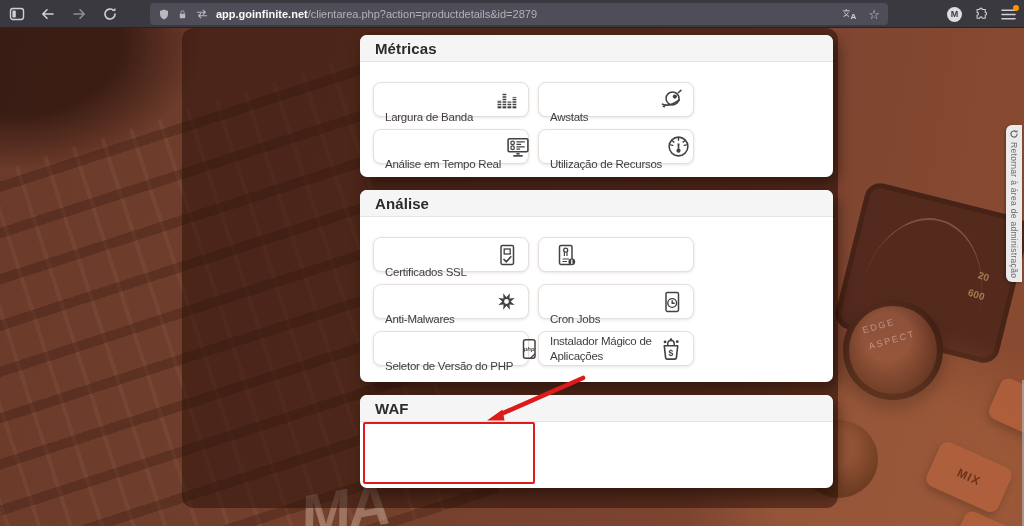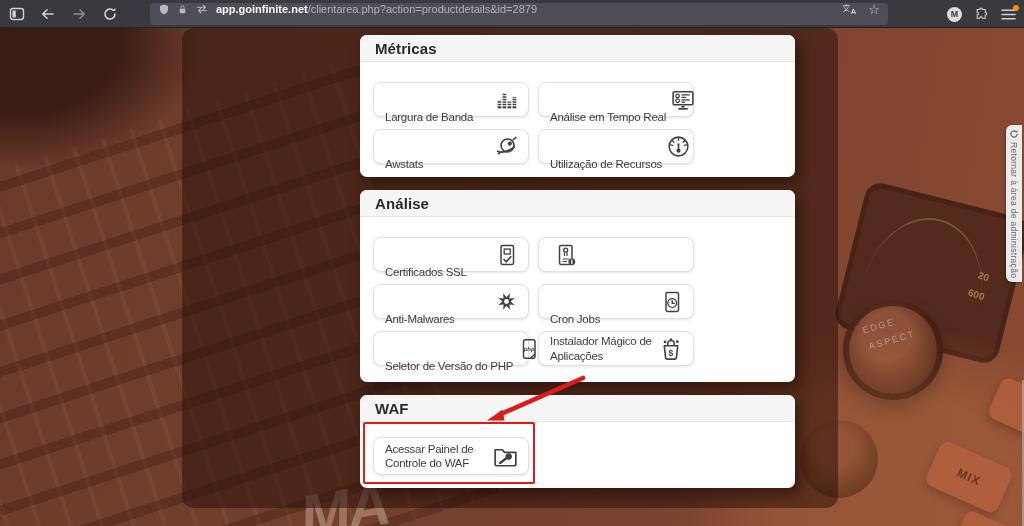--- a/index.html
+++ b/index.html
@@ -2,21 +2,21 @@
 <html><head>
 <meta charset="utf-8">
 <style>
   * { margin:0; padding:0; box-sizing:border-box; }
   html,body { width:1024px; height:526px; overflow:hidden; font-family:"Liberation Sans",sans-serif; }
 
   
   .toolbar { position:relative; height:28px; background:#3a393f; border-bottom:1px solid #26242b; display:flex; align-items:center; z-index:50; }
   .tb-left { position:absolute; left:8px; top:0; height:28px; display:flex; align-items:center; gap:13px; }
   .tb-btn { width:18px; height:18px; display:flex; align-items:center; justify-content:center; cursor:pointer; }
-  .urlbar { position:absolute; left:150px; top:3px; width:738px; height:22px; background:#4f4e58; border-radius:4px; display:flex; align-items:flex-start; padding:0 8px; gap:7px; }
+  .urlbar { position:absolute; left:150px; top:3px; width:738px; height:22px; background:#4f4e58; border-radius:4px; display:flex; align-items:center; padding:0 8px; gap:7px; }
   .url-text { font-size:11px; color:#b3b0ba; white-space:nowrap; overflow:hidden; flex:1; }
   .url-text b { color:#f9f9fa; font-weight:bold; }
   .urlbar-right { display:flex; align-items:center; gap:10px; }
   .star { color:#cfcfd6; font-size:13px; line-height:1; cursor:pointer; }
   .tb-right { position:absolute; right:8px; top:0; height:28px; display:flex; align-items:center; gap:12px; }
   .avatar { width:15px; height:15px; border-radius:50%; background:#dddde3; color:#3a3a40; font-size:9px; font-weight:bold; display:flex; align-items:center; justify-content:center; cursor:pointer; }
   .hamburger { position:relative; cursor:pointer; }
   .hamburger .badge { position:absolute; right:-3px; top:-3px; width:6px; height:6px; border-radius:50%; background:#ff9400; }
 
   
@@ -40,21 +40,21 @@
   .bg-n20 { position:absolute; left:978px; top:243px; font-size:10px; font-weight:bold; color:rgba(235,185,125,.55); transform:rotate(18deg); }
   .bg-n600 { position:absolute; left:968px; top:261px; font-size:10px; font-weight:bold; color:rgba(235,185,125,.55); transform:rotate(18deg); }
 
   
   .backdrop { position:absolute; left:182px; top:0; width:656px; height:480px; background:rgba(43,16,8,.52); border-radius:12px; }
 
   
   .edge-line { position:absolute; right:0; top:352px; width:2px; height:146px; background:rgba(180,180,180,.65); }
 
   
-  .content { position:absolute; left:360px; top:7px; width:435px; }
+  .content { position:absolute; left:360px; top:7px; width:473px; }
   .panel { background:#ffffff; border-radius:7px; box-shadow:5px 6px 14px rgba(18,6,2,.5); overflow:hidden; }
   .panel + .panel { margin-top:13px; }
   .panel-header { height:27px; background:#f6f5f5; border-bottom:1px solid #e7e4e3; display:flex; align-items:center; padding-left:15px; font-size:15px; font-weight:bold; color:#2d2a2a; letter-spacing:.1px; }
   .panel-body { padding:20px 14px 12px 13px; display:grid; grid-template-columns:156px 156px; column-gap:9px; row-gap:12px; justify-content:start; }
   .panel-metrics { height:142px; }
   .panel-advanced { height:192px; }
   .panel-advanced .panel-body { padding-bottom:24px; }
   .panel-waf { height:93px; }
   .panel-waf .panel-body { padding-top:15px; }
   .card { height:35px; background:#fff; border:1px solid #e5dfde; border-radius:8px; box-shadow:0 1px 3px rgba(95,60,50,.14); display:flex; align-items:center; justify-content:space-between; padding:2px 9px 2px 11px; cursor:pointer; }
@@ -185,45 +185,45 @@
                   <rect x="13" y="13.8" width="3.6" height="6.7"></rect>
                   <rect x="17.8" y="9.5" width="3.6" height="11"></rect>
                 </g>
                 <g stroke="#ffffff" stroke-width="1">
                   <path d="M3 18 H22 M3 15.6 H22 M3 13.2 H22 M3 10.8 H22 M3 8.4 H22"></path>
                 </g>
               </svg>
           </span>
         </div>
         <div class="card">
+          <span class="card-label nowrap">Awstats</span>
+          <span class="card-icon">
+            <svg width="25" height="25" viewBox="0 0 24 24">
+                <circle cx="13" cy="11" r="6.2" fill="none" stroke="#454141" stroke-width="1.5"></circle>
+                <circle cx="15.2" cy="9.2" r="2" fill="#454141"></circle>
+                <path d="M3.5 16.5 Q10 19.5 19.5 12.5" fill="none" stroke="#454141" stroke-width="1.6" stroke-linecap="round"></path>
+                <path d="M3 18.5 L7 16.2 L5.2 19.8 Z" fill="#454141"></path>
+                <path d="M18.5 5.5 L21 3.2" stroke="#454141" stroke-width="1.5" stroke-linecap="round"></path>
+              </svg>
+          </span>
+        </div>
+        <div class="card">
           <span class="card-label nowrap">Análise em Tempo Real</span>
           <span class="card-icon">
             <svg width="26" height="25" viewBox="0 0 24 24">
                 <rect x="2.5" y="4.5" width="19" height="12.5" rx="1.2" fill="none" stroke="#454141" stroke-width="1.5"></rect>
                 <circle cx="6.8" cy="8.6" r="1.7" fill="none" stroke="#454141" stroke-width="1.2"></circle>
                 <circle cx="6.8" cy="13.2" r="1.7" fill="none" stroke="#454141" stroke-width="1.2"></circle>
                 <path d="M10.5 7.6 H18.5 M10.5 10 H15 M10.5 12.4 H18.5 M10.5 14.6 H14" stroke="#454141" stroke-width="1.2"></path>
                 <rect x="10.5" y="18.2" width="3" height="1.6" fill="#454141"></rect>
                 <rect x="7.5" y="20.2" width="9" height="1.6" fill="#454141"></rect>
               </svg>
           </span>
         </div>
         <div class="card">
-          <span class="card-label nowrap">Awstats</span>
-          <span class="card-icon">
-            <svg width="25" height="25" viewBox="0 0 24 24">
-                <circle cx="13" cy="11" r="6.2" fill="none" stroke="#454141" stroke-width="1.5"></circle>
-                <circle cx="15.2" cy="9.2" r="2" fill="#454141"></circle>
-                <path d="M3.5 16.5 Q10 19.5 19.5 12.5" fill="none" stroke="#454141" stroke-width="1.6" stroke-linecap="round"></path>
-                <path d="M3 18.5 L7 16.2 L5.2 19.8 Z" fill="#454141"></path>
-                <path d="M18.5 5.5 L21 3.2" stroke="#454141" stroke-width="1.5" stroke-linecap="round"></path>
-              </svg>
-          </span>
-        </div>
-        <div class="card">
           <span class="card-label nowrap">Utilização de Recursos</span>
           <span class="card-icon">
             <svg width="25" height="25" viewBox="0 0 24 24">
                 <circle cx="12" cy="12" r="9" fill="none" stroke="#454141" stroke-width="1.5"></circle>
                 <path d="M4.5 10.5 L6.5 11 M6 6.5 L7.6 7.8 M12 4 V6 M18 6.5 L16.4 7.8 M19.5 10.5 L17.5 11" stroke="#454141" stroke-width="1.3" stroke-linecap="round"></path>
                 <path d="M11 9 L13 9 L12.6 15 L11.4 15 Z" fill="#454141"></path>
                 <circle cx="12" cy="16" r="2" fill="#454141"></circle>
               </svg>
           </span>
         </div>
@@ -295,32 +295,20 @@
                 <circle cx="17.8" cy="5.2" r="1.3" fill="#454141"></circle>
                 <text x="12" y="18.6" text-anchor="middle" font-size="8" font-weight="bold" fill="#454141" font-family="Liberation Sans, sans-serif">$</text>
               </svg>
           </span>
         </div>
       </div>
     </div>
 
     <div class="panel panel-waf">
       <div class="panel-header">WAF</div>
-      <div class="panel-body">
-        <div class="card card-waf">
-          <span class="card-label">Acessar Painel de Controle do WAF</span>
-          <span class="card-icon">
-            <svg width="27" height="25" viewBox="0 0 24 22">
-                <path d="M2.8 5 H9.2 L11.2 7.4 H21.2 V17.6 A1.6 1.6 0 0 1 19.6 19.2 H4.4 A1.6 1.6 0 0 1 2.8 17.6 Z" fill="#ffffff" stroke="#454141" stroke-width="1.5" stroke-linejoin="round"></path>
-                <path d="M7.2 16.8 L13.4 12.2" stroke="#454141" stroke-width="2.2" stroke-linecap="round"></path>
-                <path d="M13 8.6 a3 3 0 1 1 1.4 5.4 l-1.6 -1.2 a3 3 0 0 1 .2 -4.2 Z M15.6 10 l2.4 -1.4" fill="#454141"></path>
-              </svg>
-          </span>
-        </div>
-      </div>
     </div>
 
   </div>
 
   <div class="red-box"></div>
   <svg class="arrow-svg">
     <line x1="583" y1="350" x2="500" y2="386.5" stroke="#dd1b1b" stroke-width="4.6" stroke-linecap="round"></line>
     <polygon points="487,392.5 502.5,381.5 504.5,392.5" fill="#dd1b1b"></polygon>
   </svg>
 

